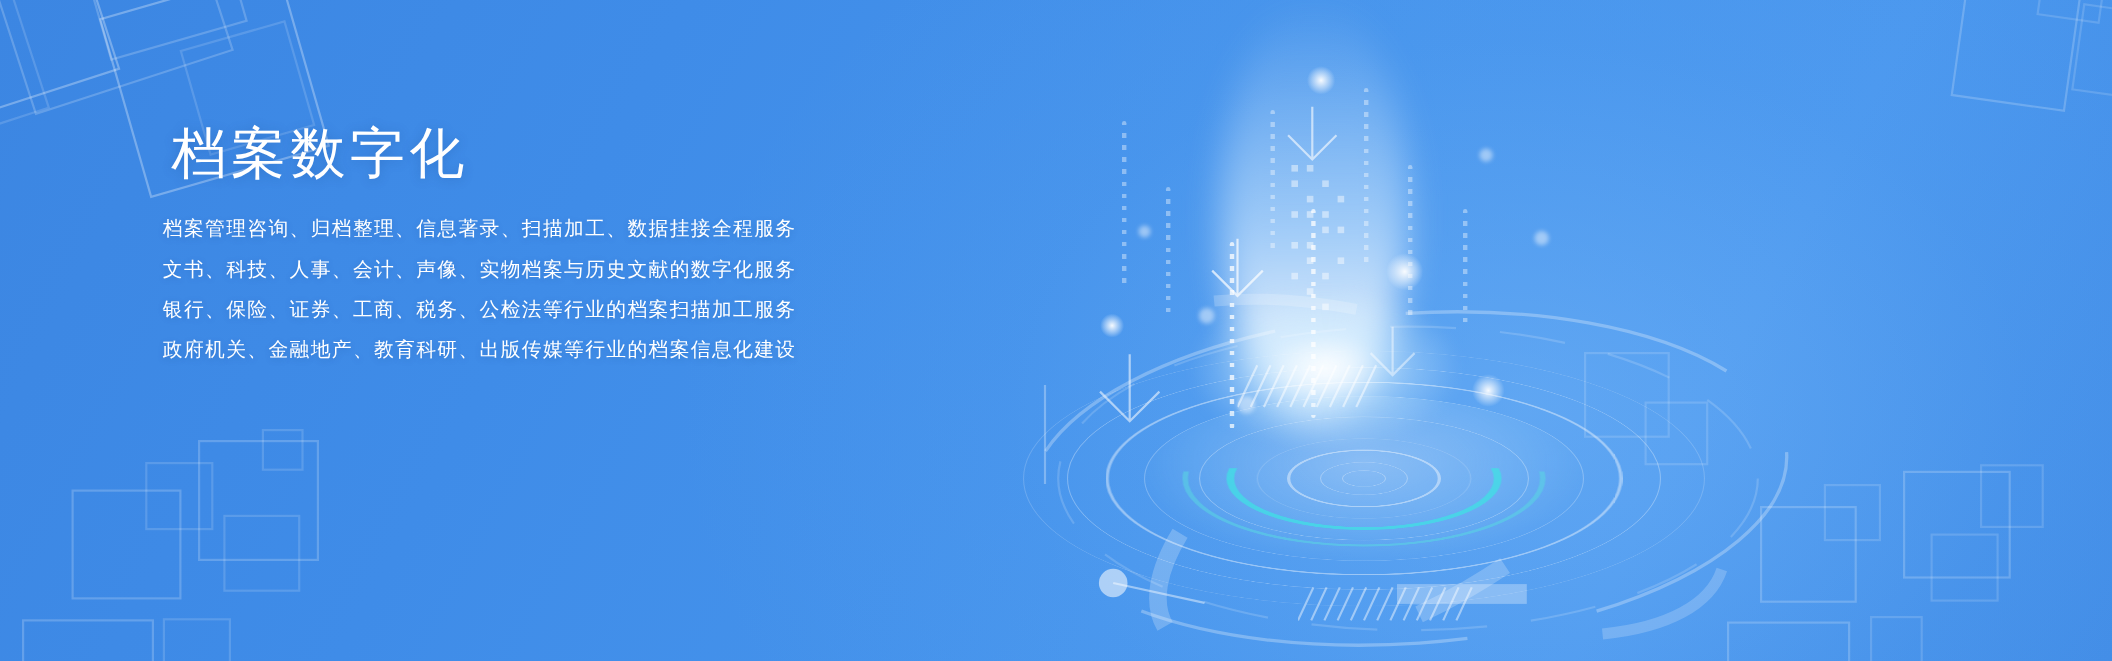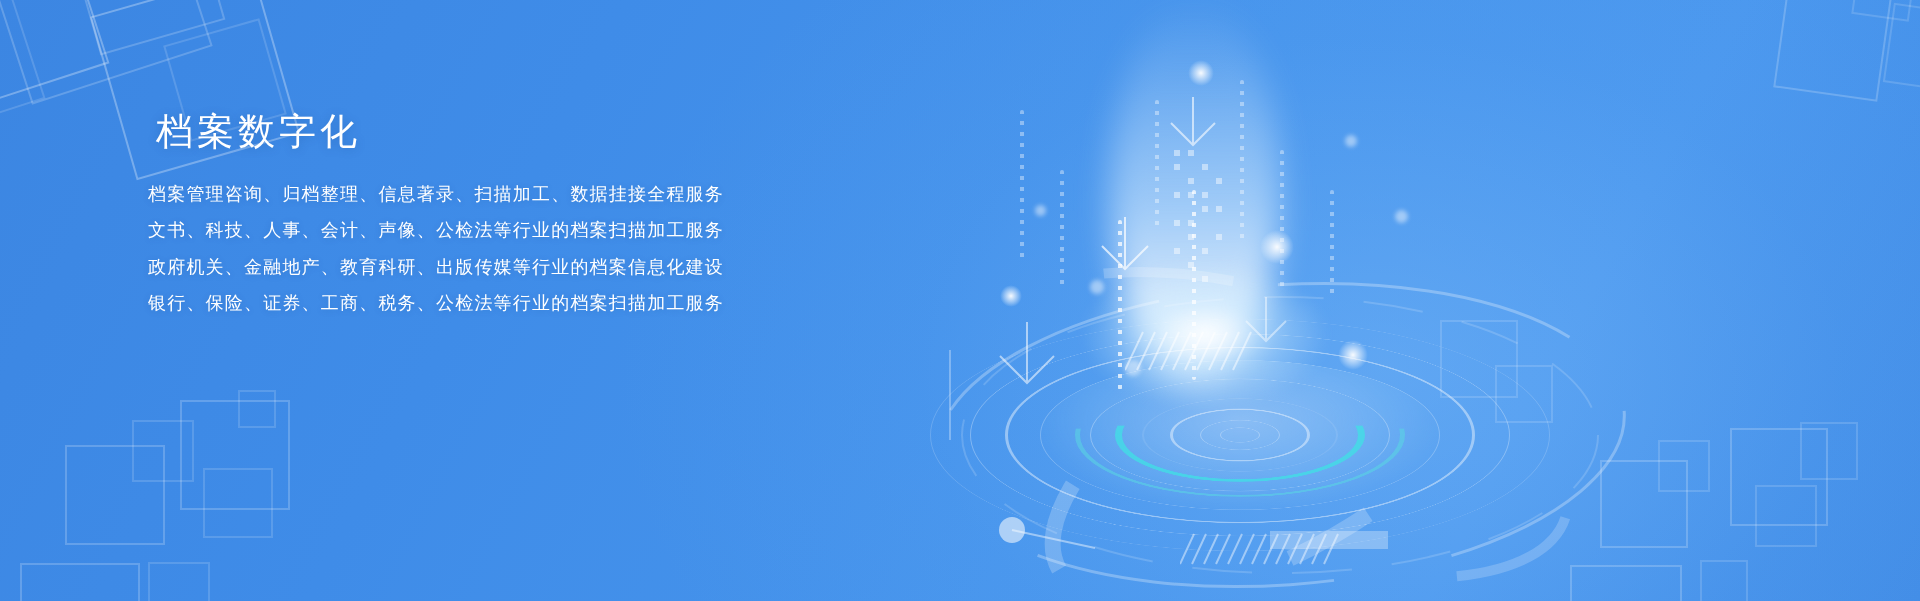--- a/index.html
+++ b/index.html
@@ -70,21 +70,21 @@
             background:repeating-linear-gradient(to bottom, rgba(255,255,255,.75) 0 4px, rgba(255,255,255,0) 4px 11px); }
   .dstream.faint{ background:repeating-linear-gradient(to bottom, rgba(255,255,255,.38) 0 4px, rgba(255,255,255,0) 4px 11px); }
 
   
   .content{
     position:absolute;
     left:148px; top:112px;
     z-index:5;
   }
   .title{
-    font-size:37px;
+    font-size:50px;
     line-height:1.1;
     color:#ffffff;
     letter-spacing:4px;
     font-weight:400;
     margin-bottom:30px;
     margin-left:8px;
     text-shadow:0 1px 10px rgba(20,70,140,.28);
   }
   .lines{ display:flex; flex-direction:column; gap:14px; }
   .line{
@@ -263,19 +263,19 @@
     </svg>
     <svg style="position:absolute;left:330px;top:485px;width:120px;height:30px;" viewBox="0 0 120 30">
       <rect x="0" y="6" width="118" height="18" fill="rgba(255,255,255,.30)"></rect>
     </svg>
   </div>
 
   <div class="content">
     <h1 class="title">档案数字化</h1>
     <div class="lines">
       <p class="line">档案管理咨询、归档整理、信息著录、扫描加工、数据挂接全程服务</p>
-      <p class="line">文书、科技、人事、会计、声像、公检法等行业的档案扫描加工服务</p>
+      <p class="line">文书、科技、人事、会计、声像、实物档案与历史文献的数字化服务</p>
+      <p class="line">银行、保险、证券、工商、税务、公检法等行业的档案扫描加工服务</p>
       <p class="line">政府机关、金融地产、教育科研、出版传媒等行业的档案信息化建设</p>
-      <p class="line">银行、保险、证券、工商、税务、公检法等行业的档案扫描加工服务</p>
     </div>
   </div>
 
 </div>
 
 </body></html>

